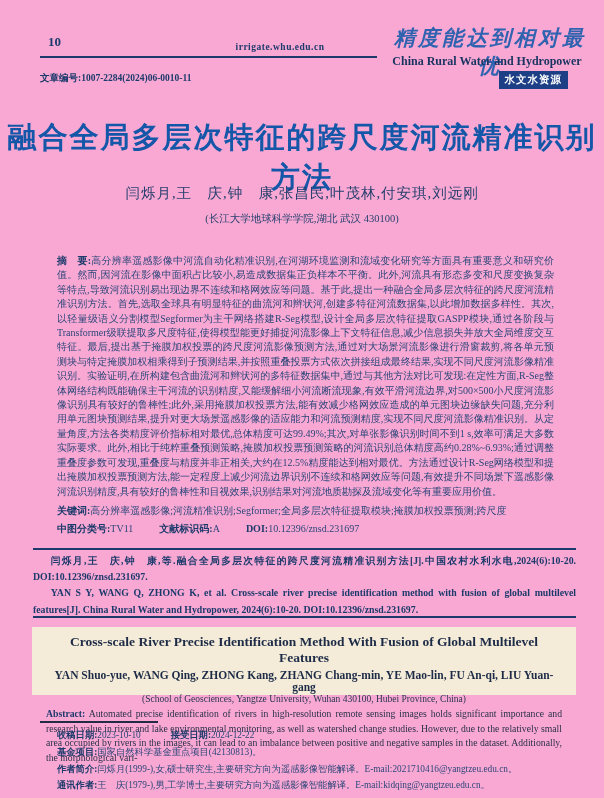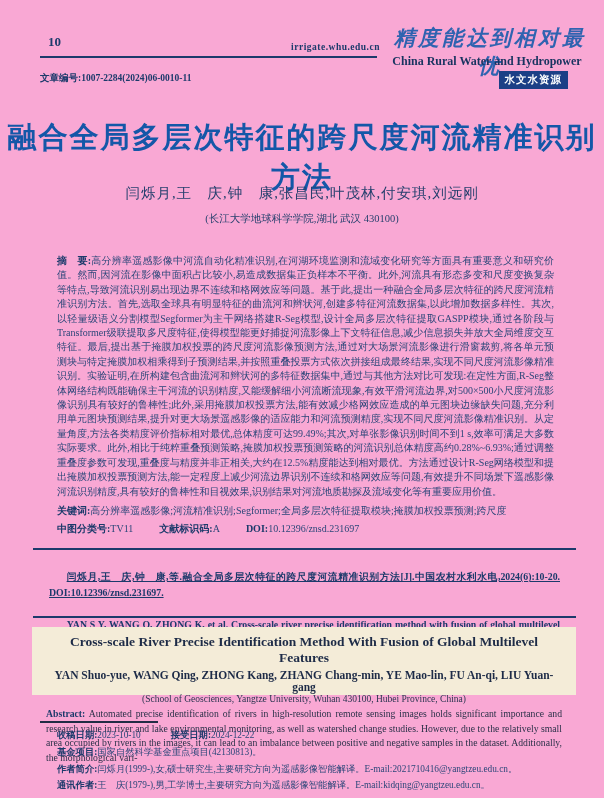--- a/index.html
+++ b/index.html
@@ -4,21 +4,21 @@
 <style>
   html,body{margin:0;padding:0;background:#e8e8e8;}
   .page{
     position:relative;width:604px;height:798px;margin:0 auto;
     background:#f9a8d4;overflow:hidden;
     font-family:"Liberation Serif","DejaVu Serif",serif;
     color:#2b4679;
   }
   
   .page-num{position:absolute;left:48px;top:34px;font-size:13px;font-weight:bold;color:#1c3a6b;}
-  .header-url{position:absolute;left:180px;top:42px;width:200px;text-align:right;
+  .header-url{position:absolute;left:180px;top:42px;width:200px;text-align:center;
     font-size:9.5px;font-weight:bold;color:#1c3a6b;letter-spacing:.5px;}
   .header-rule{position:absolute;left:40px;top:56px;width:337px;height:2px;background:#1c3a6b;}
   .journal-cn{position:absolute;right:14px;top:24px;width:200px;text-align:center;
     font-size:21px;font-weight:bold;font-style:italic;color:#2f63b0;letter-spacing:3px;
     font-family:"DejaVu Serif",serif;}
   .journal-en{position:absolute;right:12px;top:54px;width:210px;text-align:center;
     font-size:12px;font-weight:bold;color:#17335f;}
   .cat-badge{position:absolute;right:36px;top:71px;background:#1c3f86;color:#ffffff;
     font-size:10.5px;font-weight:bold;padding:2px 6px;letter-spacing:1px;
     font-family:"Liberation Sans",sans-serif;}
@@ -36,22 +36,22 @@
   .abs-block p{margin:0;font-size:10px;line-height:14.4px;text-align:justify;}
   .lbl{font-weight:bold;color:#1c3a6b;}
   .kw-line{margin-top:5px !important;}
   .clc-line{margin-top:4px !important;}
   .clc-gap{display:inline-block;width:26px;}
   
   .rule{position:absolute;left:33px;right:28px;height:2px;background:#1c3a6b;}
   .rule1{top:548px;}
   .rule2{top:616px;}
   .cite-block{position:absolute;left:33px;right:28px;top:553px;color:#1c3a6b;}
-  .cite-block p{margin:16px;font-size:9.8px;font-weight:bold;line-height:16.2px;
-    text-align:justify;text-indent:1.8em;text-decoration:underline;}
+  .cite-block p{margin:0;font-size:9.8px;font-weight:bold;line-height:16.2px;
+    text-align:justify;text-indent:1.8em;}
   
   .en-box{position:absolute;left:32px;right:28px;top:627px;height:68px;
     background:#f4ecd8;padding:7px 14px;box-sizing:border-box;color:#20304f;}
   .en-title{margin:0;text-align:center;font-size:13.5px;font-weight:bold;color:#1d2b47;}
   .en-authors{margin:3px 0 0 0;text-align:center;font-size:11.5px;font-weight:bold;color:#1d2b47;}
   .en-affil{margin:1px 0 0 0;text-align:center;font-size:9.5px;color:#2a3550;}
   .en-abstract{margin:3px 0 0 0;font-size:9.7px;line-height:14.6px;text-align:justify;color:#2a3048;}
   
   .foot-rule{position:absolute;left:40px;top:721px;width:118px;height:1.5px;background:#222c45;}
   .foot-block{position:absolute;left:57px;right:40px;top:727px;color:#2b4679;}

